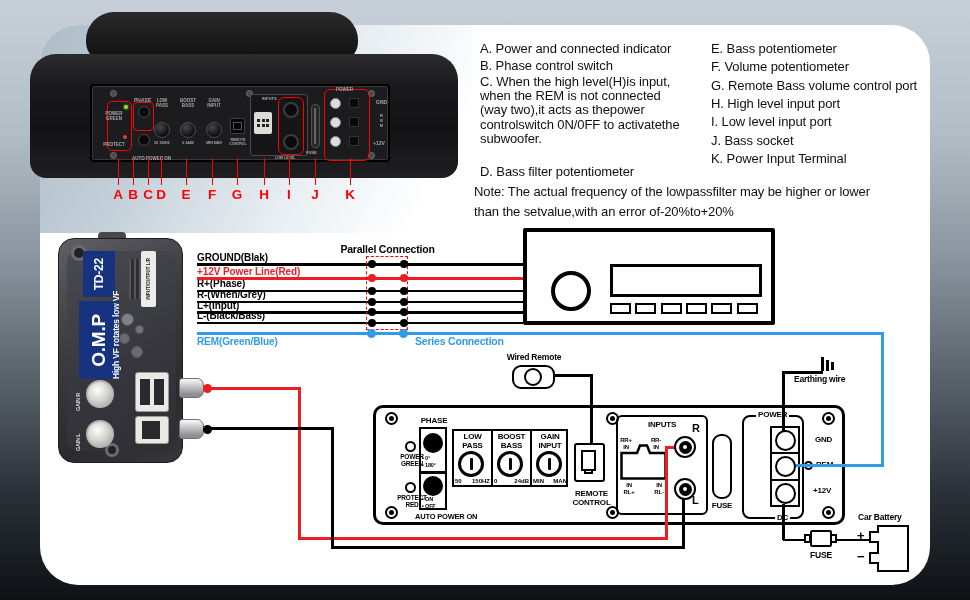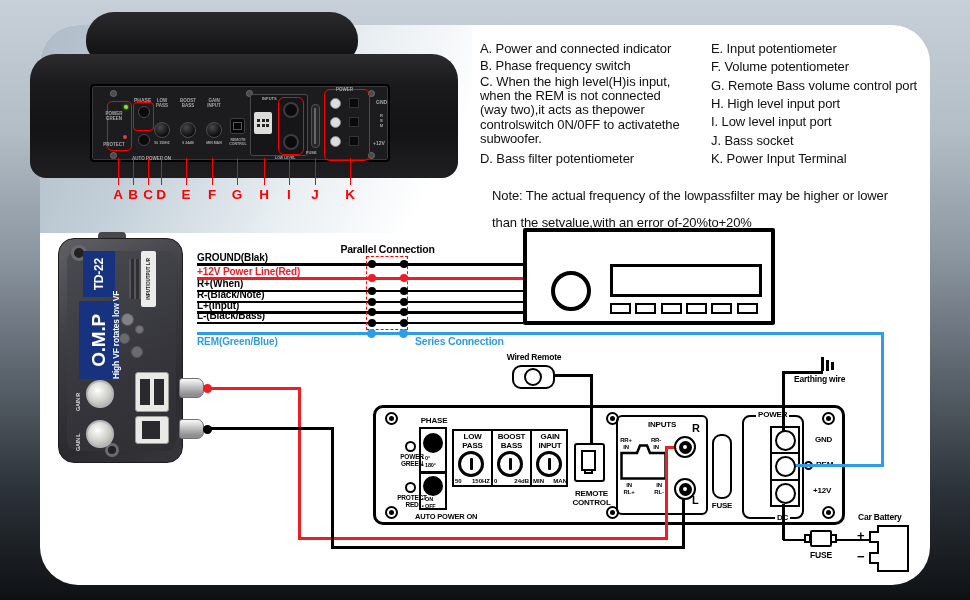--- a/index.html
+++ b/index.html
@@ -136,35 +136,35 @@
 <div class="a letter" style="left:153px;top:187px">D</div>
 <div class="a letter" style="left:178px;top:187px">E</div>
 <div class="a letter" style="left:204px;top:187px">F</div>
 <div class="a letter" style="left:229px;top:187px">G</div>
 <div class="a letter" style="left:256px;top:187px">H</div>
 <div class="a letter" style="left:281px;top:187px">I</div>
 <div class="a letter" style="left:307px;top:187px">J</div>
 <div class="a letter" style="left:342px;top:187px">K</div>
 
 <div class="a legend" style="left:480px;top:41px">A. Power and connected indicator</div>
-<div class="a legend" style="left:480px;top:58px">B. Phase frequency switch</div>
+<div class="a legend" style="left:480px;top:58px">B. Phase control switch</div>
 <div class="a legend pre" style="left:480px;top:75px;width:235px;line-height:14.2px">C. When the high level(H)is input,
 when the REM is not connected
 (way two),it acts as thepower
 controlswitch 0N/0FF to activatethe
  subwoofer.</div>
-<div class="a legend" style="left:480px;top:151px">D. Bass filter potentiometer</div>
-<div class="a legend" style="left:711px;top:41px">E. Input potentiometer</div>
+<div class="a legend" style="left:480px;top:164px">D. Bass filter potentiometer</div>
+<div class="a legend" style="left:711px;top:41px">E. Bass potentiometer</div>
 <div class="a legend" style="left:711px;top:59px">F. Volume potentiometer</div>
 <div class="a legend" style="left:711px;top:77.5px">G. Remote Bass volume control port</div>
 <div class="a legend" style="left:711px;top:96px">H. High level input port</div>
 <div class="a legend" style="left:711px;top:114px"> I. Low level input port</div>
 <div class="a legend" style="left:711px;top:132.5px">J. Bass socket</div>
 <div class="a legend" style="left:711px;top:151px">K. Power Input Terminal</div>
-<div class="a legend pre" style="left:492px;top:182px;width:470px;line-height:27px">Note: The actual frequency of the lowpassfilter may be higher or lower
+<div class="a legend pre" style="left:474px;top:182px;width:470px;line-height:20px">Note: The actual frequency of the lowpassfilter may be higher or lower
 than the setvalue,with an error of-20%to+20%</div>
 
 <div class="a" style="left:98px;top:232px;width:28px;height:12px;background:#47474c;border-radius:4px"></div>
 <div class="a" style="left:58px;top:238px;width:125px;height:225px;border-radius:16px;background:linear-gradient(150deg,#606066,#3e3e44 35%,#2a2a2f 75%,#36363c);border:1px solid #1c1c1f">
   <div class="a" style="left:8px;top:12px;width:109px;height:200px;border-radius:10px;background:linear-gradient(150deg,#4a4a52,#35353b 60%,#2e2e33)"></div>
   <span class="a" style="left:12px;top:6px;width:16px;height:16px;border-radius:50%;border:3px solid #6a6a70;background:#222"></span>
   <span class="a" style="left:46px;top:204px;width:14px;height:14px;border-radius:50%;border:3px solid #6a6a70;background:#222"></span>
   <div class="a" style="left:70px;top:20px;width:26px;height:40px;background:repeating-linear-gradient(90deg,#55555a 0 2px,#2e2e33 2px 5px);border-radius:2px"></div>
   <div class="a ctr" style="left:24px;top:12px;width:32px;height:46px;background:#17327e;display:flex;align-items:center;justify-content:center">
     <span class="vert b" style="color:#fff;font-size:12px">TD-22</span>
@@ -188,22 +188,22 @@
   <span class="a" style="left:81px;top:140px;width:10px;height:26px;background:#2a2a2e"></span>
   <span class="a" style="left:95px;top:140px;width:10px;height:26px;background:#2a2a2e"></span>
   <div class="a" style="left:76px;top:177px;width:34px;height:28px;background:#e9e9e5;border:1px solid #9a9a96;border-radius:3px"></div>
   <span class="a" style="left:83px;top:182px;width:18px;height:18px;background:#2a2a2e"></span>
 </div>
 <div class="a" style="left:179px;top:378px;width:25px;height:20px;background:linear-gradient(180deg,#fafafa,#8f8f92 85%);border:1px solid #6f6f72;border-radius:3px 7px 7px 3px"></div>
 <div class="a" style="left:179px;top:419px;width:25px;height:20px;background:linear-gradient(180deg,#fafafa,#8f8f92 85%);border:1px solid #6f6f72;border-radius:3px 7px 7px 3px"></div>
 
 <div class="a wl" style="left:197px;top:251.5px">GROUND(Blak)</div>
 <div class="a wl redtx" style="left:197px;top:265.5px">+12V Power Line(Red)</div>
-<div class="a wl" style="left:197px;top:278px">R+(When)</div>
-<div class="a wl" style="left:197px;top:289px">R-(Black/Note)</div>
+<div class="a wl" style="left:197px;top:278px">R+(Phase)</div>
+<div class="a wl" style="left:197px;top:289px">R-(When/Grey)</div>
 <div class="a wl" style="left:197px;top:299.5px">L+(Input)</div>
 <div class="a wl" style="left:197px;top:310px">L-(Black/Bass)</div>
 <div class="a wl bluetx" style="left:197px;top:336px">REM(Green/Blue)</div>
 
 <span class="a hline" style="left:197px;top:263px;width:326px"></span>
 <span class="a r3" style="left:197px;top:276.5px;width:326px"></span>
 <span class="a hline" style="left:197px;top:289.5px;width:326px"></span>
 <span class="a hline" style="left:197px;top:300.5px;width:326px"></span>
 <span class="a hline" style="left:197px;top:311px;width:326px"></span>
 <span class="a hline" style="left:197px;top:321.5px;width:326px"></span>

